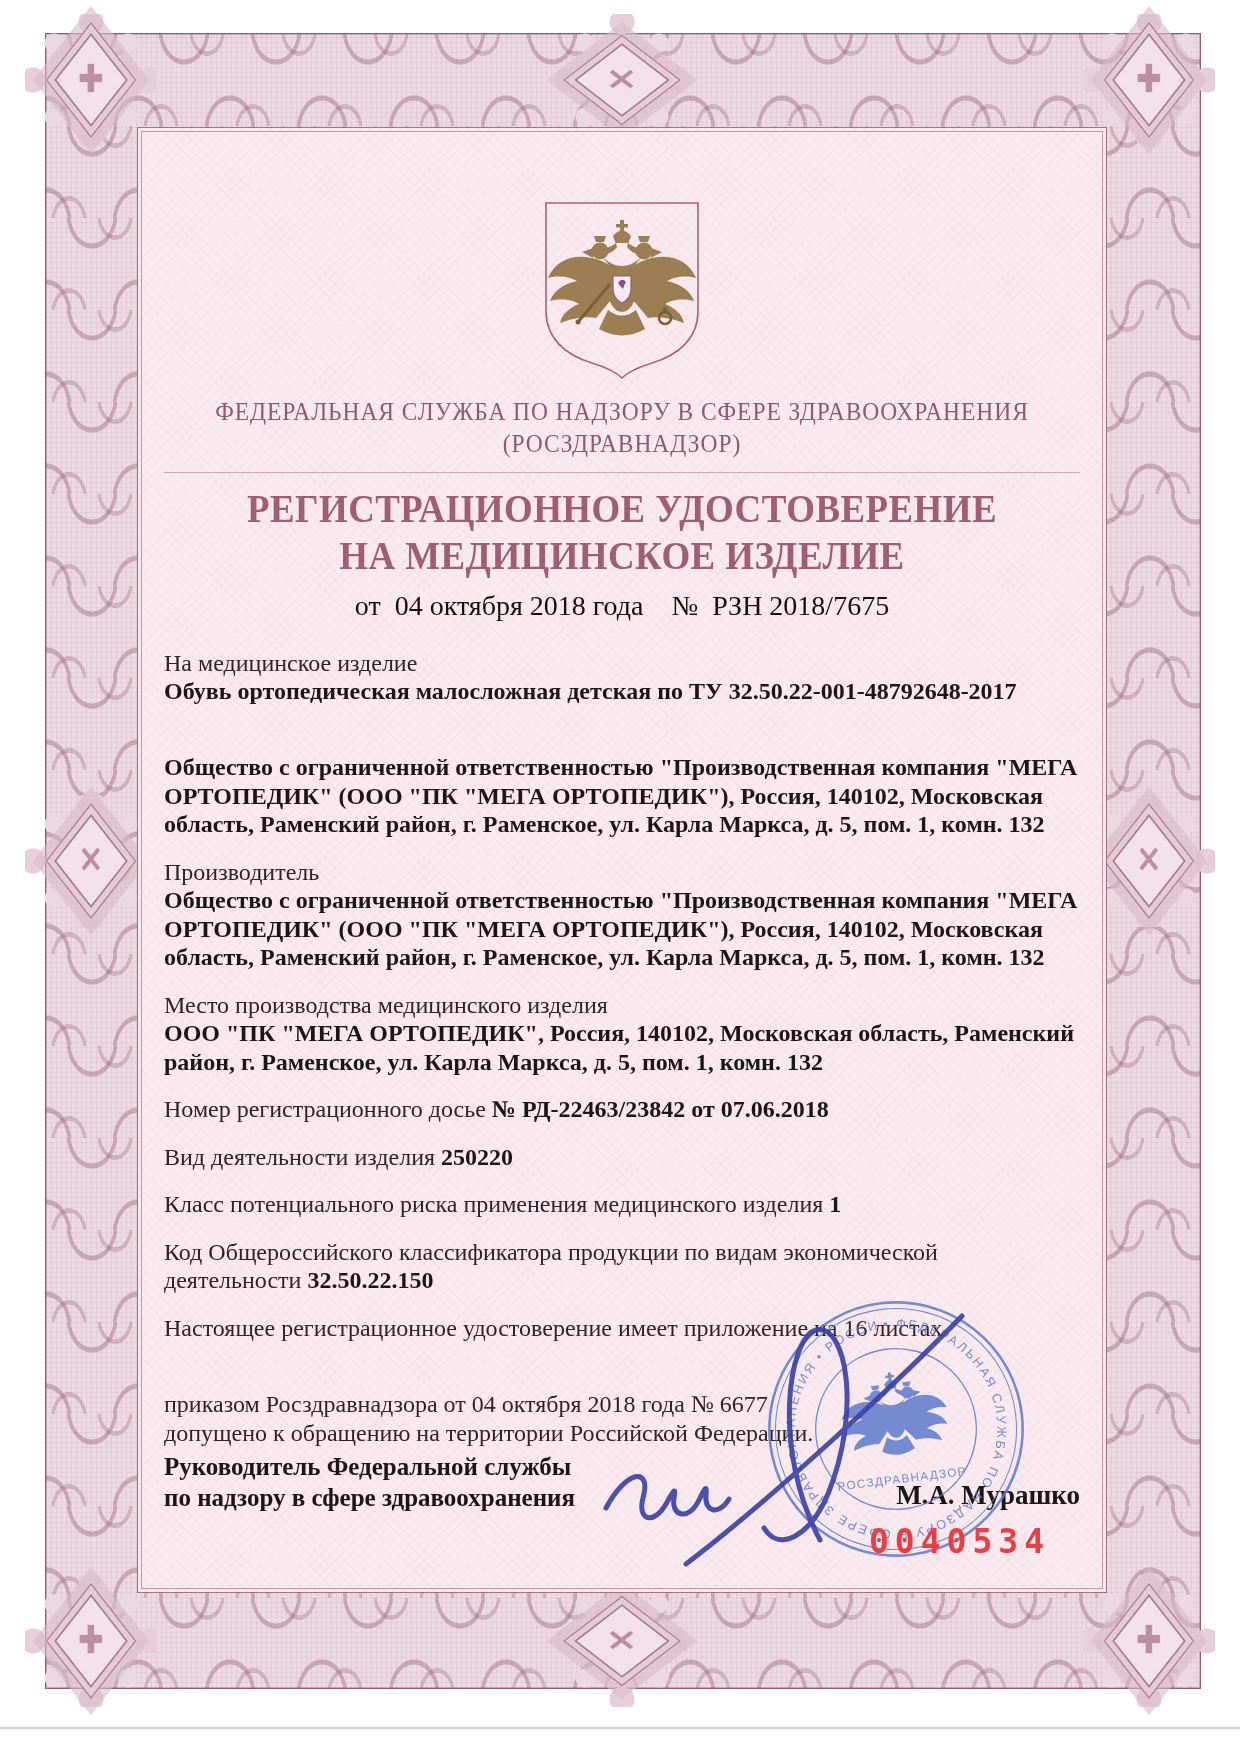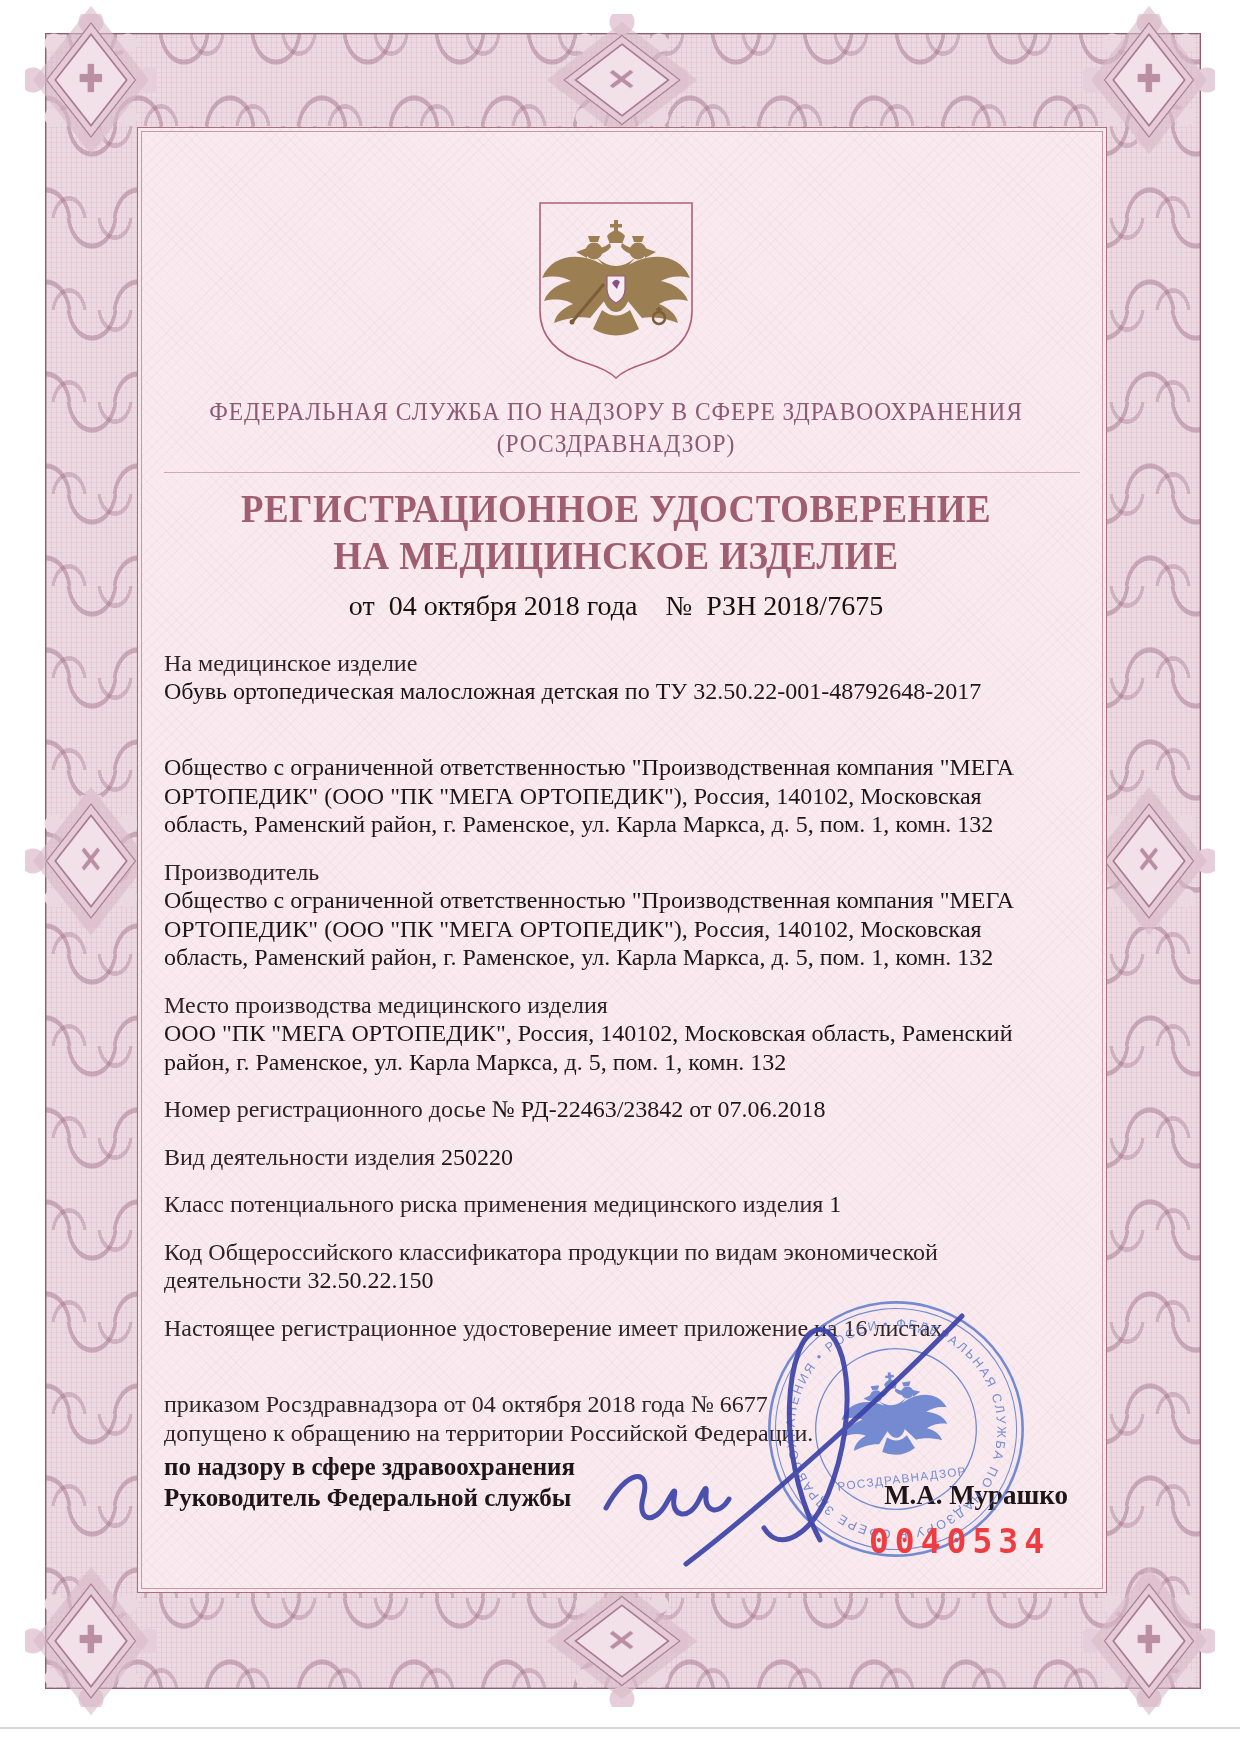--- a/index.html
+++ b/index.html
@@ -44,34 +44,34 @@
       radial-gradient(circle at 78% 78%, #ecd8e1 0 9px, rgba(0,0,0,0) 10px);}
   .diamond{width:62px;height:62px;background:#f2e1e8;border:1.5px solid #a87b90;
     box-shadow:inset 0 0 0 5px #e4cbd6, inset 0 0 0 6.5px #a87b90, 0 0 0 9px rgba(216,186,200,.6);
     display:flex;align-items:center;justify-content:center;position:relative;}
   .orn.vert .diamond{transform:scaleY(1.28) rotate(45deg);}
   .orn.horiz .diamond{transform:scaleX(1.30) rotate(45deg);}
   .cross-glyph{transform:rotate(-45deg);color:#bb8fa2;font-size:30px;line-height:1;
     font-family:"DejaVu Sans",sans-serif;text-shadow:0 0 1px #a87b90;}
 
   
-  .content{position:relative;height:100%;box-sizing:border-box;padding:66px 38px 0 26px;
+  .content{position:relative;height:100%;box-sizing:border-box;padding:66px 26px 0 26px;
     font-size:24px;line-height:28.5px;}
   .emblem{width:160px;height:182px;margin:6px auto 0;}
   .agency{margin-top:14px;text-align:center;color:#8d5a74;font-size:25px;line-height:32px;
     letter-spacing:1px;transform:scaleX(.94);font-weight:400;}
   .rule{margin:12px auto 0;width:916px;border-top:1px solid #cfa9b8;height:0;}
   .title{margin-top:12px;text-align:center;color:#a05e72;font-weight:700;font-size:41px;
     line-height:47px;letter-spacing:.5px;transform:scaleX(.90);}
   .dateline{margin-top:13px;text-align:center;color:#17120f;font-weight:400;font-size:28px;white-space:pre-wrap;}
   .paras{margin-top:28px;}
   .para{margin-top:19px;}
   .para:first-child{margin-top:0;}
   .para.gap{margin-top:48px;}
-  .b{font-weight:400;color:#1d1518;}
+  .b{font-weight:700;color:#1d1518;}
   .sigrow{margin-top:4px;display:flex;justify-content:space-between;align-items:flex-end;
     font-weight:700;font-size:25px;line-height:31px;color:#1d1518;}
   .signame{font-size:27px;padding-bottom:2px;}
 
   
   .stamp{position:absolute;left:627px;top:1170px;width:262px;height:262px;opacity:.85;
     transform:rotate(-7deg);pointer-events:none;}
   .sig-ink{position:absolute;left:450px;top:1140px;width:480px;height:310px;pointer-events:none;}
   .serial{position:absolute;right:56px;top:1400px;font-family:"DejaVu Sans Mono",monospace;
     font-weight:700;font-size:33px;letter-spacing:6px;color:#ee3c40;margin-left:9px;}
@@ -188,22 +188,22 @@
           <div class="para"><span>Номер регистрационного досье </span><span class="b">№ РД-22463/23842 от 07.06.2018</span></div>
           <div class="para"><span>Вид деятельности изделия </span><span class="b">250220</span></div>
           <div class="para"><span>Класс потенциального риска применения медицинского изделия </span><span class="b">1</span></div>
           <div class="para"><span>Код Общероссийского классификатора продукции по видам экономической деятельности </span><span class="b">32.50.22.150</span></div>
           <div class="para"><span>Настоящее регистрационное удостоверение имеет приложение на 16 листах</span></div>
           <div class="para gap"><span>приказом Росздравнадзора от 04 октября 2018 года № 6677</span><br><span>допущено к обращению на территории Российской Федерации.</span></div>
         </div>
 
       <div class="sigrow">
         <div class="sigleft">
+          <div>Руководитель Федеральной службы</div>
           <div>по надзору в сфере здравоохранения</div>
-          <div>Руководитель Федеральной службы</div>
         </div>
         <div class="signame">М.А. Мурашко</div>
       </div>
 
       <div class="stamp">
         <svg viewBox="-150 -150 300 300" width="262" height="262">
           <circle r="145" fill="none" stroke="#5f7bcc" stroke-width="3"></circle>
           <circle r="138" fill="none" stroke="#5f7bcc" stroke-width="1.2"></circle>
           <circle r="92" fill="none" stroke="#5f7bcc" stroke-width="1.5"></circle>
           <defs>

